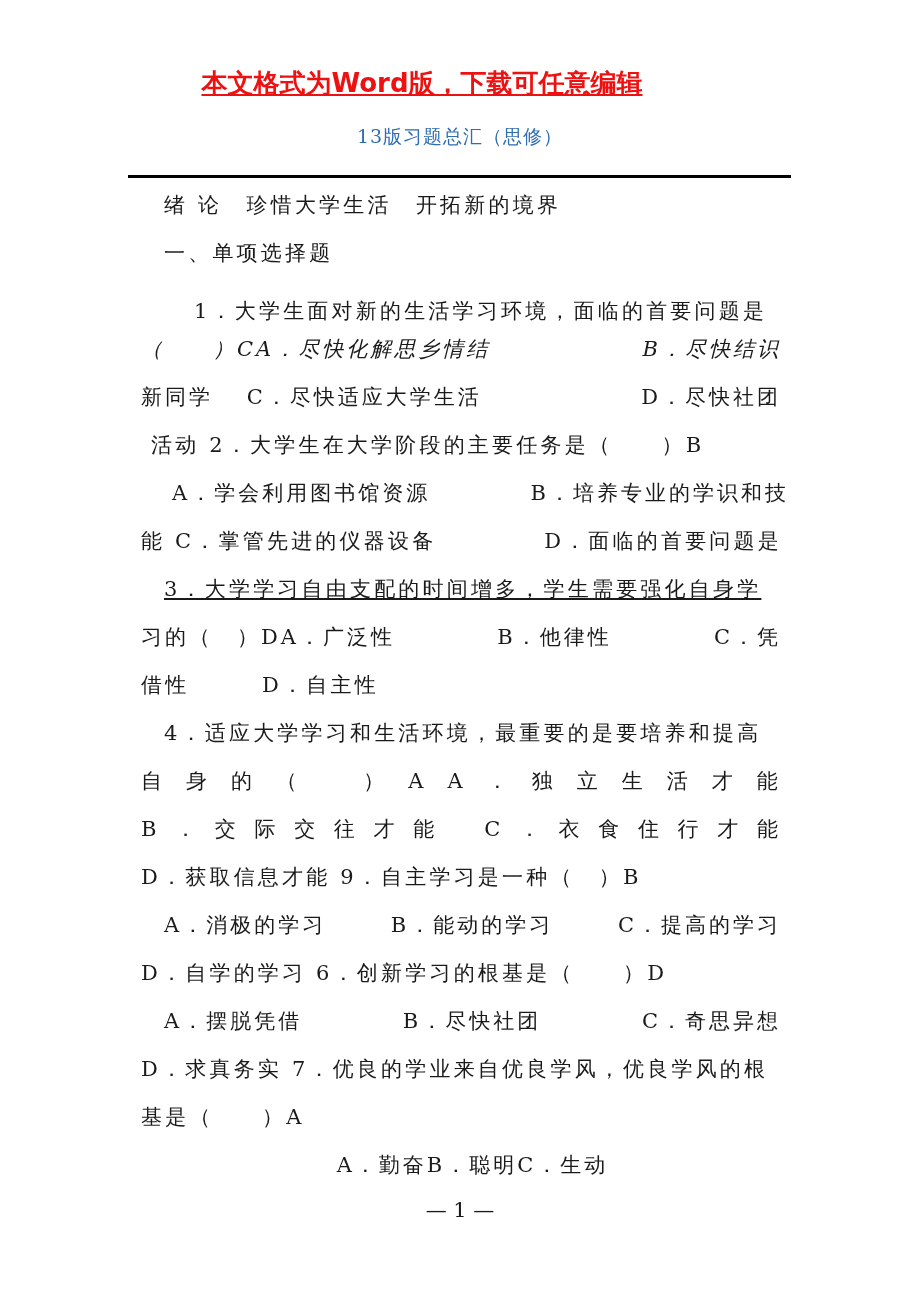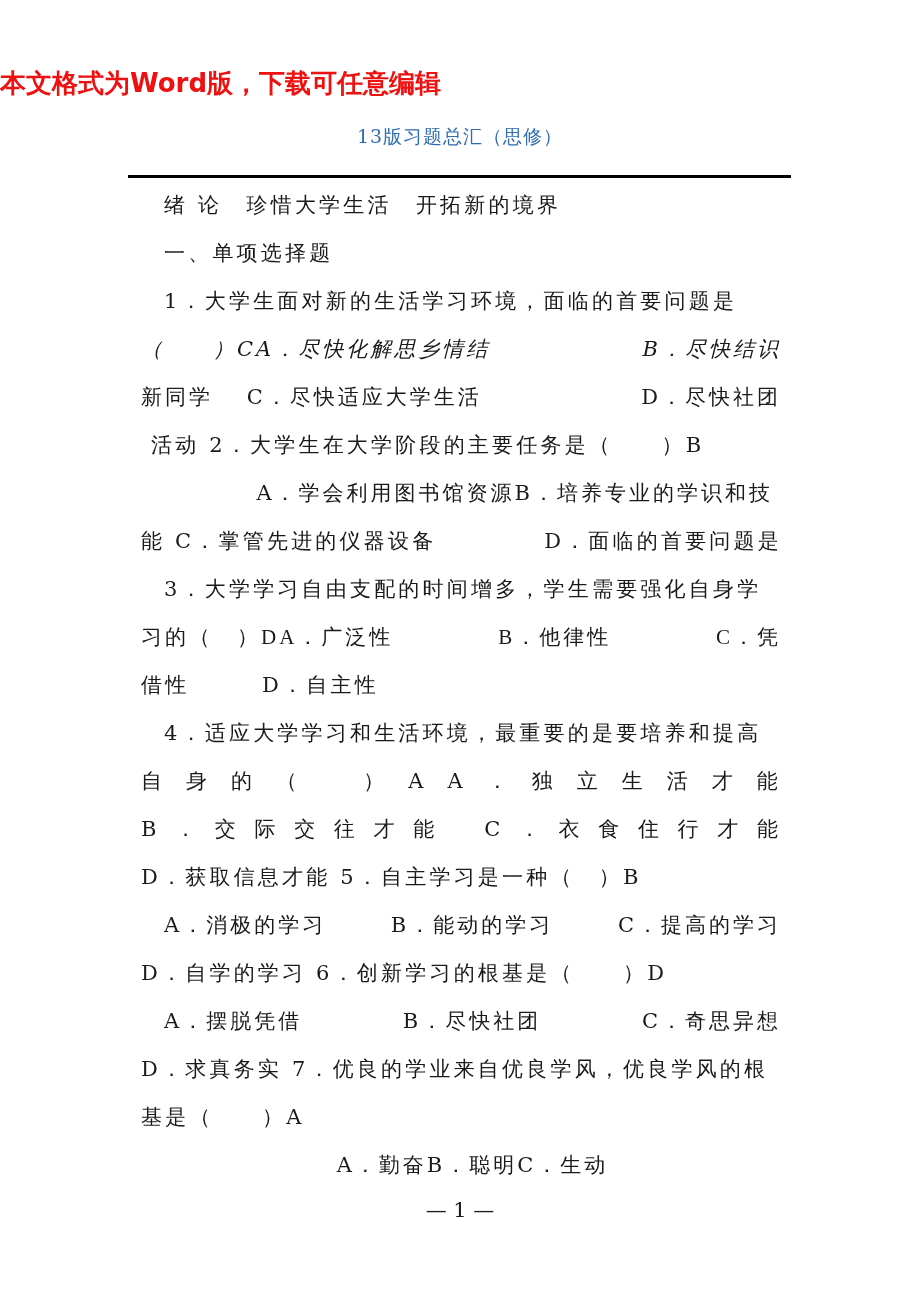--- a/index.html
+++ b/index.html
@@ -13,25 +13,27 @@
       position: relative;
       overflow: hidden;
       font-family: "DejaVu Serif", "Liberation Serif", serif;
       color: #1a1a1a;
     }
     .banner {
       position: absolute;
       top: 66px;
       left: 0;
       width: 844px;
+      text-align: center;
       font-family: "DejaVu Sans", "Liberation Sans", sans-serif;
       font-weight: bold;
       font-size: 26px;
       color: #ee1111;
       letter-spacing: 0px;
+      text-decoration: underline;
     }
     .doc-title {
       position: absolute;
       top: 124px;
       left: 0;
       width: 920px;
       text-align: center;
       font-family: "DejaVu Serif", "Liberation Serif", serif;
       font-size: 19px;
       color: #2e6db4;
@@ -75,43 +77,43 @@
 </head>
 <body>
 
 <div class="banner">本文格式为Word版，下载可任意编辑</div>
 <div class="doc-title">13版习题总汇（思修）</div>
 <div class="rule"></div>
 
 <div class="line indent" style="top:181px;">绪 论　珍惜大学生活　开拓新的境界</div>
 <div class="line indent" style="top:229px;">一、单项选择题</div>
 
-<div class="line indent" style="top:277px;">1．大学生面对新的生活学习环境，面临的首要问题是</div>
+<div class="line indent" style="top:287px;margin-left:30px;">1．大学生面对新的生活学习环境，面临的首要问题是</div>
 <div class="line justify" style="top:325px;font-style:italic;">
   <span>（　　）CA．尽快化解思乡情结</span>
   <span>B．尽快结识</span>
 </div>
 <div class="line justify" style="top:373px;">
   <span>新同学　 C．尽快适应大学生活</span>
   <span>D．尽快社团</span>
 </div>
 
 <div class="line" style="top:421px;margin-left:10px;">活动 2．大学生在大学阶段的主要任务是（　　）B</div>
-<div class="line justify" style="top:469px; left:156px; width:617px;justify-content:flex-end;">
+<div class="line justify" style="top:469px; left:172px; width:617px;">
   <span>A．学会利用图书馆资源</span>
   <span>B．培养专业的学识和技</span>
 </div>
 <div class="line" style="top:517px;">
   <span>能 C．掌管先进的仪器设备</span>
   <span style="display:inline-block; width:88px;"></span>
   <span>D．面临的首要问题是</span>
 </div>
 
-<div class="line indent" style="top:565px;">3．大学学习自由支配的时间增多，学生需要强化自身学</div>
-<div class="line justify" style="top:613px;font-family:Liberation Serif, serif;">
+<div class="line indent" style="top:565px;text-decoration:underline;">3．大学学习自由支配的时间增多，学生需要强化自身学</div>
+<div class="line justify" style="top:613px;">
   <span>习的（　）DA．广泛性</span>
   <span>B．他律性</span>
   <span>C．凭</span>
 </div>
 <div class="line" style="top:661px;">借性　　　D．自主性</div>
 
 <div class="line indent" style="top:709px;">4．适应大学学习和生活环境，最重要的是要培养和提高</div>
 <div class="line justify" style="top:757px;">
   <span>自</span>
   <span>身</span>
@@ -144,21 +146,21 @@
   <span>C</span>
   <span>．</span>
   <span>衣</span>
   <span>食</span>
   <span>住</span>
   <span>行</span>
   <span>才</span>
   <span>能</span>
 </div>
 
-<div class="line" style="top:853px;">D．获取信息才能 5．自主学习是一种（　）B</div>
+<div class="line" style="top:853px;">D．获取信息才能 9．自主学习是一种（　）B</div>
 <div class="line justify" style="top:901px; left:164px; width:617px;">
   <span>A．消极的学习</span>
   <span>B．能动的学习</span>
   <span>C．提高的学习</span>
 </div>
 
 <div class="line" style="top:949px;">D．自学的学习 6．创新学习的根基是（　　）D</div>
 <div class="line justify" style="top:997px; left:164px; width:617px;">
   <span>A．摆脱凭借</span>
   <span>B．尽快社团</span>

